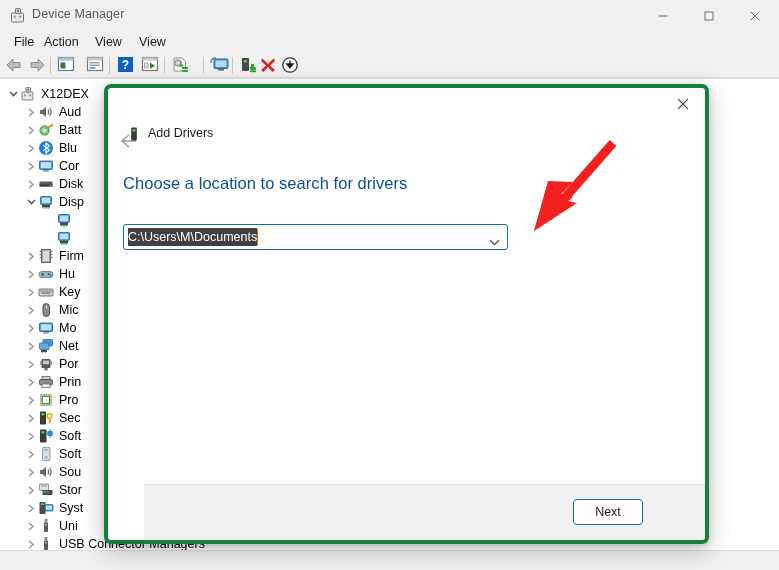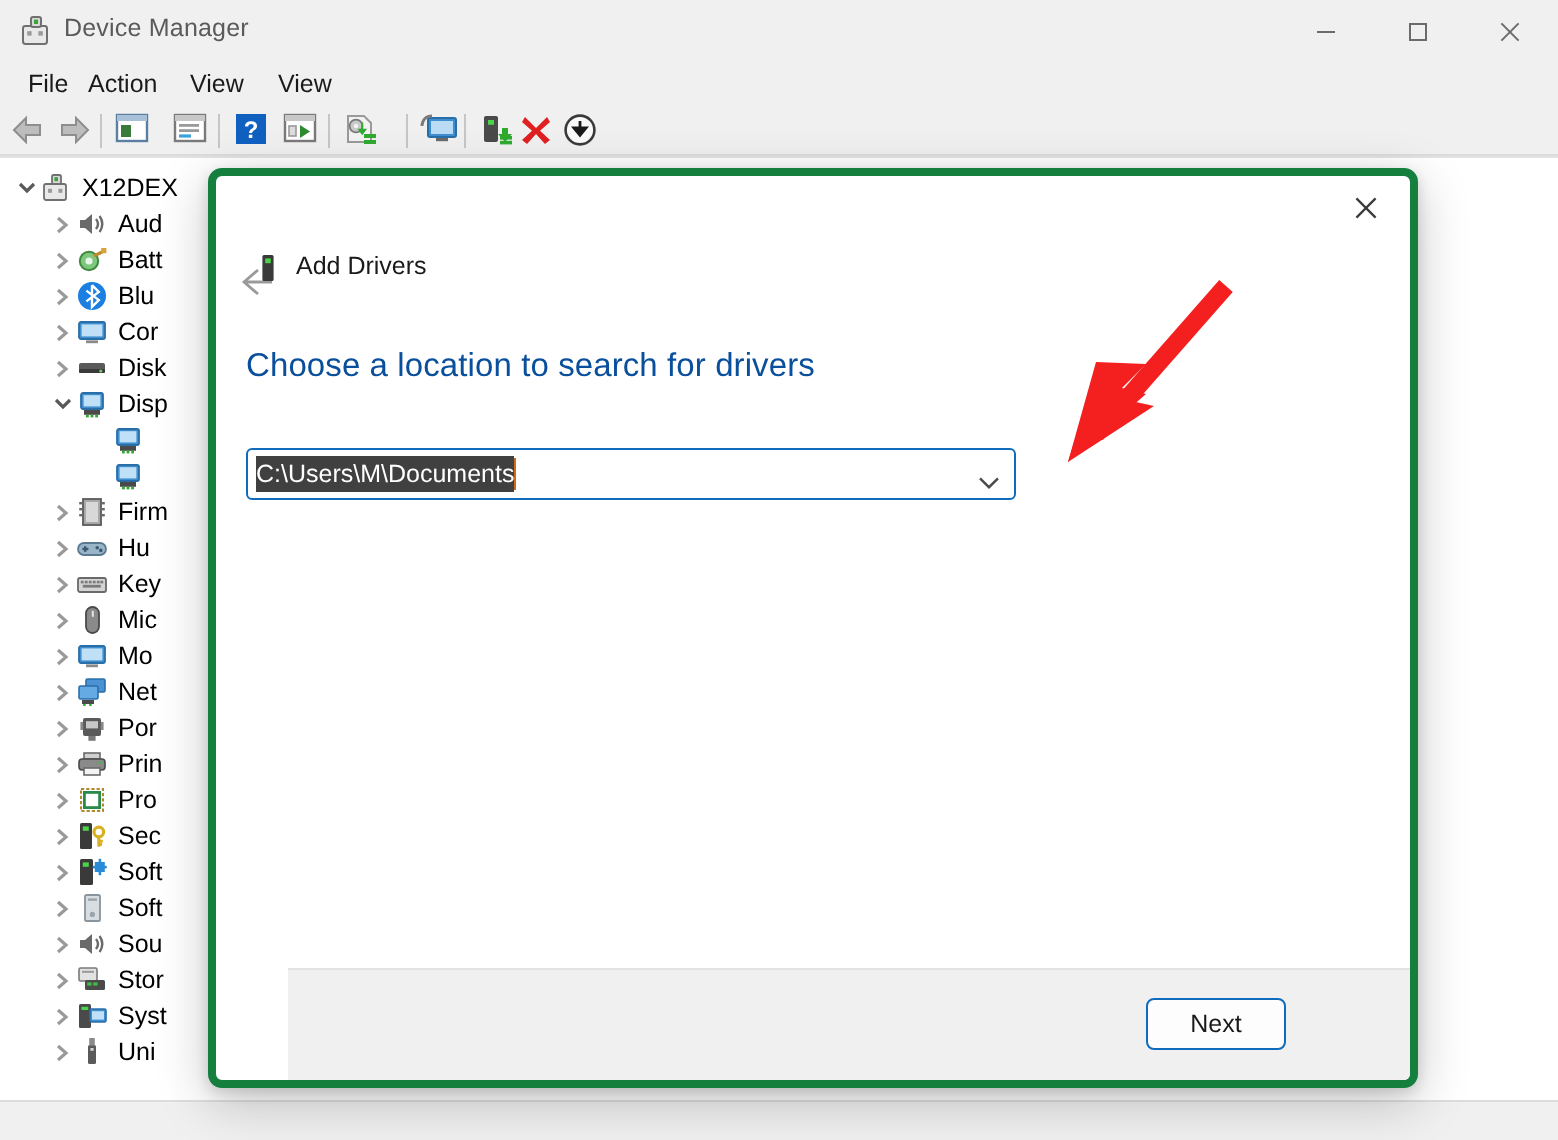--- a/index.html
+++ b/index.html
@@ -655,20 +655,36 @@
       <div class="ticon">
         <svg width="16" height="16" viewBox="0 0 16 16">
             <rect x="6" y="4.5" width="4" height="9.5" rx=".8" fill="#5a5a5a"></rect>
             <rect x="6.6" y="1" width="2.8" height="3.8" fill="#8a8a8a"></rect>
             <rect x="7.2" y="6" width="1.6" height="1.4" fill="#d4d4d4"></rect>
           </svg>
       </div>
       <div class="tlabel">Uni</div>
     </div>
 
+    <div class="trow" style="top:456px">
+      <div style="width:25px;flex:0 0 25px"></div>
+      <div class="chev">
+          <svg width="8" height="9" viewBox="0 0 8 9">
+            <path d="M2 1 L6 4.5 L2 8" fill="none" stroke="#9a9a9a" stroke-width="1.6"></path>
+          </svg>
+        </div>
+      <div class="ticon">
+        <svg width="16" height="16" viewBox="0 0 16 16">
+            <rect x="6" y="4.5" width="4" height="9.5" rx=".8" fill="#5a5a5a"></rect>
+            <rect x="6.6" y="1" width="2.8" height="3.8" fill="#8a8a8a"></rect>
+            <rect x="7.2" y="6" width="1.6" height="1.4" fill="#d4d4d4"></rect>
+          </svg>
+      </div>
+      <div class="tlabel">USB Connector Managers</div>
+    </div>
 
   </div>
 
   <div class="statusbar"></div>
 
   <div class="dlg">
 
     <div class="dlg-close">
       <svg width="12" height="12" viewBox="0 0 12 12">
           <line x1="1.2" y1="1.2" x2="10.8" y2="10.8" stroke="#3a3a3a" stroke-width="1.1"></line>

